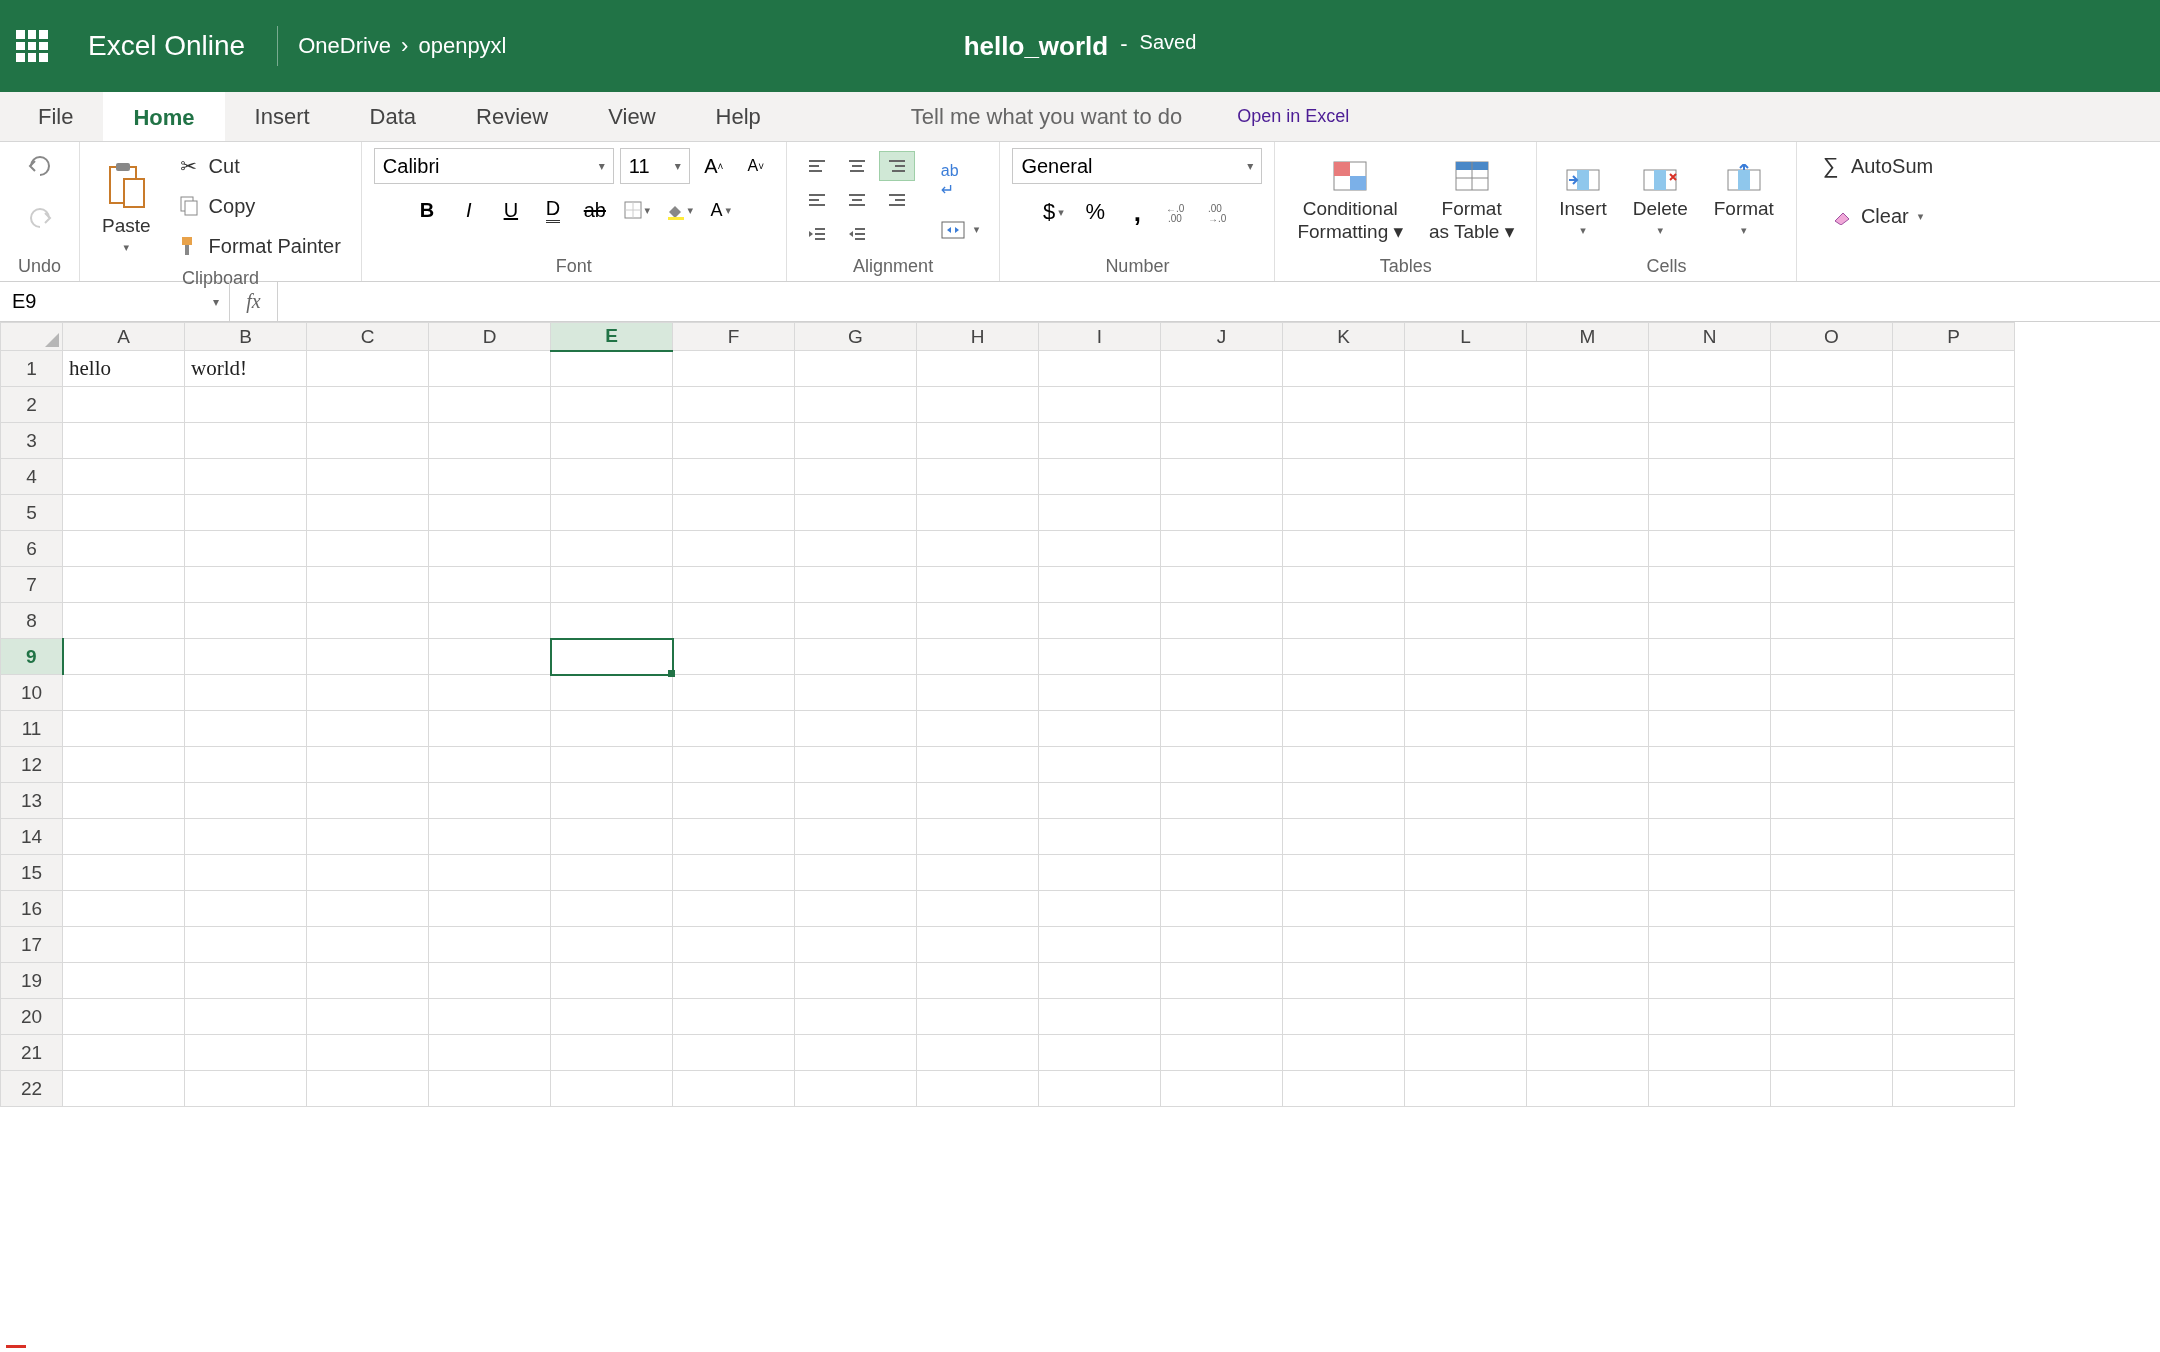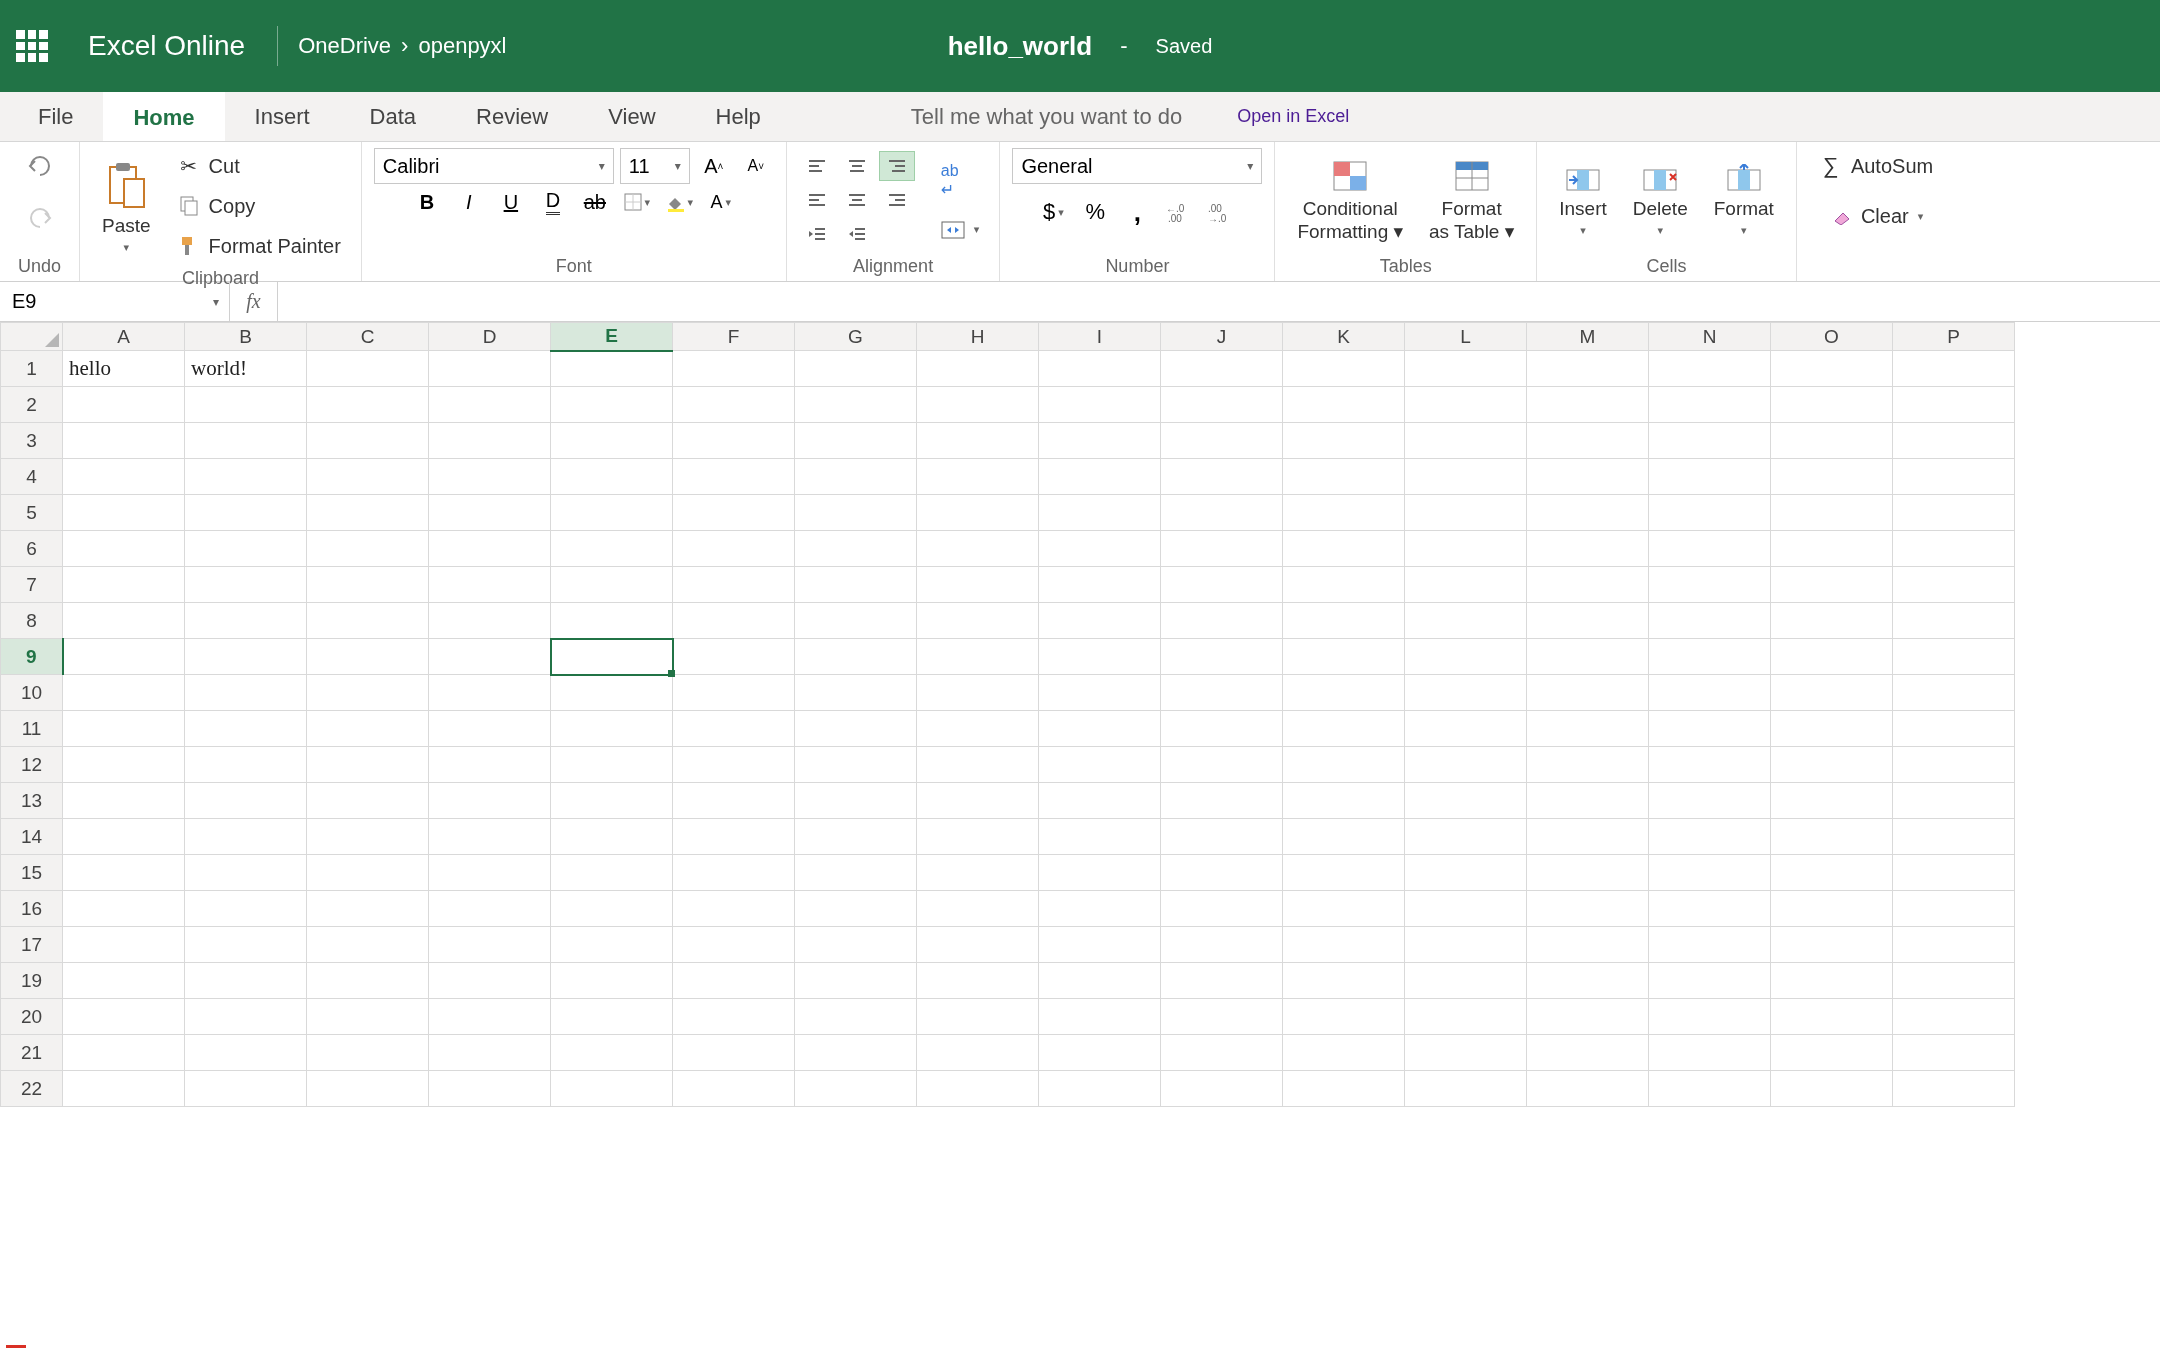--- a/index.html
+++ b/index.html
@@ -16,21 +16,21 @@
   }
   .waffle {
     width: 32px; height: 32px;
     display: grid; grid-template-columns: repeat(3,1fr); grid-template-rows: repeat(3,1fr);
     gap: 3px; margin-right: 40px; cursor: pointer;
   }
   .waffle span { background:#fff; }
   .app-name { font-size: 28px; font-weight: 400; margin-right: 32px; }
   .vdiv { width:1px; height:40px; background: rgba(255,255,255,0.4); margin: 0 20px 0 0; }
   .breadcrumb { font-size: 22px; display:flex; align-items:center; gap:10px; }
-  .doc-center { position:absolute; left:50%; transform:translateX(-50%); display:flex; align-items:center; gap:28px; font-size:22px; }
+  .doc-center { position:absolute; left:50%; transform:translateX(-50%); display:flex; gap:12px; font-size:22px; }
   .doc-name { font-weight:600; font-size:26px; }
   .saved { font-size:20px; }
 
   
   .tabs {
     background:#f3f2f1; height:50px; display:flex; align-items:stretch;
     border-bottom:1px solid #d6d6d6;
     padding-left: 8px;
   }
   .tab {
@@ -172,21 +172,21 @@
               </svg>
           </span>
           <span>Format Painter</span>
         </div>
       </div>
     </div>
     <div class="rgroup-label">Clipboard</div>
   </div>
 
   <div class="rgroup">
-    <div class="rgroup-body col" style="gap:0">
+    <div class="rgroup-body col" style="gap:8px">
       <div class="row-f">
         <div class="dd" style="width:240px">
           <span>Calibri</span>
             <span class="car">▾</span>
         </div>
         <div class="dd" style="width:70px">
           <span>11</span>
             <span class="car">▾</span>
         </div>
         <div class="sq-btn" style="font-size:20px">A<sup style="font-size:10px">˄</sup></div>

